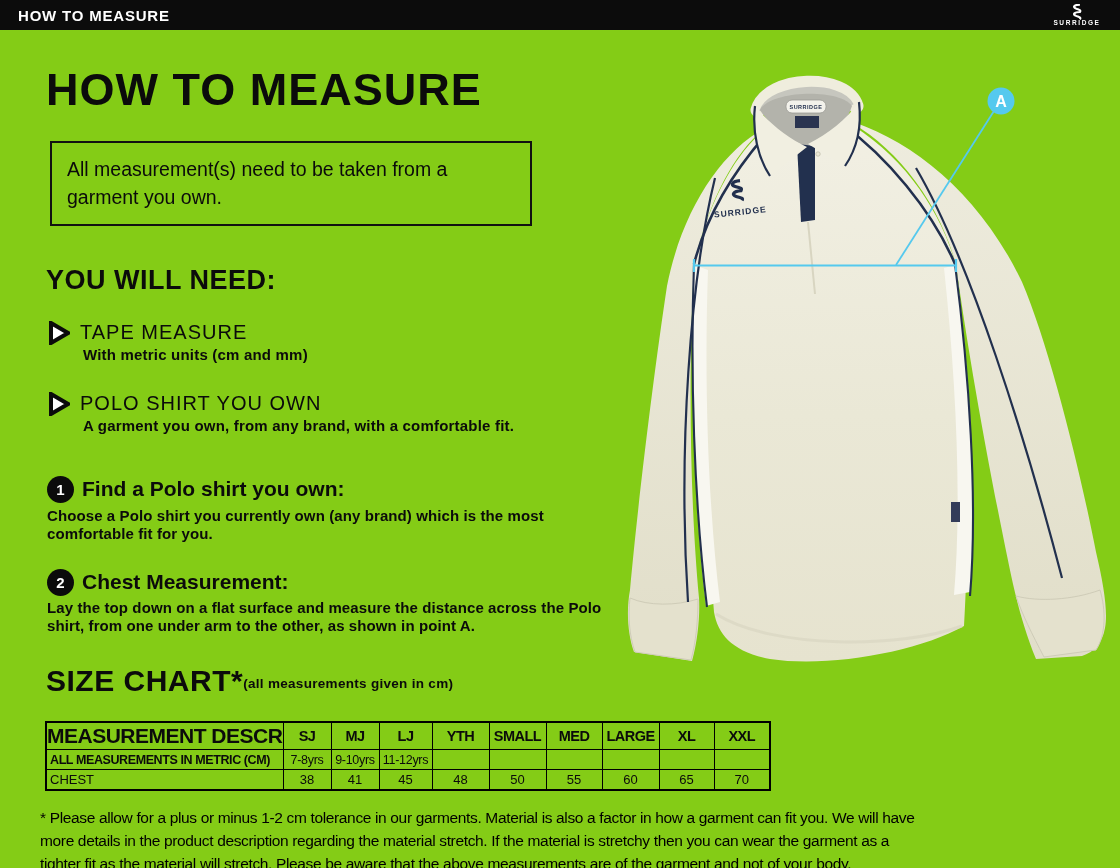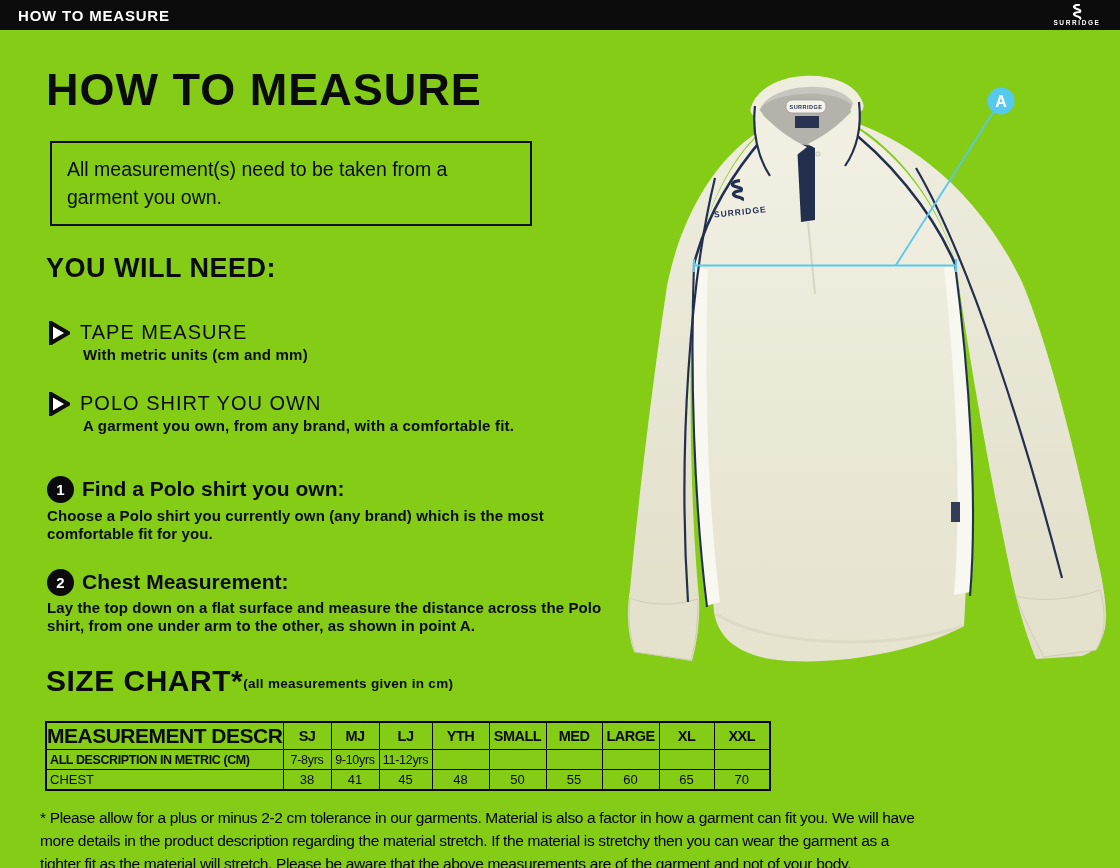--- a/index.html
+++ b/index.html
@@ -8,21 +8,21 @@
 
   
   .topbar{position:absolute;left:0;top:0;width:1120px;height:30px;background:#0c0c0c;display:flex;align-items:center;}
   .topbar-title{color:#fff;font-size:15px;font-weight:bold;letter-spacing:.8px;margin-left:18px;}
   .topbar-logo{position:absolute;right:8px;top:1px;width:70px;height:28px;display:flex;flex-direction:column;align-items:center;justify-content:center;}
   .topbar-brand{color:#fff;font-size:6.5px;font-weight:bold;letter-spacing:1.6px;margin-top:-1px;}
 
   
   .h1{position:absolute;left:46px;top:64px;font-size:45px;font-weight:bold;letter-spacing:1px;}
   .notice{position:absolute;left:50px;top:141px;width:448px;border:2.5px solid #111;padding:12px 15px 13px 15px;font-size:19.5px;font-weight:normal;line-height:28px;}
-  .h2{position:absolute;left:46px;font-size:27px;font-weight:bold;letter-spacing:.5px;}
+  .h2{position:absolute;left:46px;font-size:27px;font-weight:bold;letter-spacing:.5px;margin-top:12px;}
   .need-title{position:absolute;left:80px;font-size:20px;font-weight:normal;letter-spacing:1px;}
   .need-desc{position:absolute;left:45px;font-size:15px;font-weight:bold;letter-spacing:.2px;margin-left:38px;}
   .tri{position:absolute;left:48px;width:22px;height:24px;}
   .step-circle{position:absolute;left:47px;width:27px;height:27px;border-radius:50%;background:#0b0b0b;color:#fff;font-size:15px;font-weight:bold;display:flex;align-items:center;justify-content:center;}
   .step-title{position:absolute;left:82px;font-size:21px;font-weight:bold;}
   .step-desc{position:absolute;left:47px;width:575px;font-size:15px;font-weight:bold;line-height:18px;letter-spacing:.1px;}
   .sc-head{position:absolute;left:46px;top:664px;font-size:30px;font-weight:bold;letter-spacing:.5px;}
   .sc-sub{font-size:13.5px;font-weight:bold;letter-spacing:.3px;position:relative;top:-3px;}
 
   
@@ -107,21 +107,21 @@
       <th>MJ</th>
       <th>LJ</th>
       <th>YTH</th>
       <th>SMALL</th>
       <th>MED</th>
       <th>LARGE</th>
       <th>XL</th>
       <th>XXL</th>
     </tr>
     <tr class="metric">
-      <td class="lbl">ALL DESCRIPTION IN METRIC (CM)</td>
+      <td class="lbl">ALL MEASUREMENTS IN METRIC (CM)</td>
       <td class="yrs">7-8yrs</td>
       <td class="yrs">9-10yrs</td>
       <td class="yrs">11-12yrs</td>
       <td></td>
       <td></td>
       <td></td>
       <td></td>
       <td></td>
       <td></td>
     </tr>
@@ -134,21 +134,21 @@
       <td>50</td>
       <td>55</td>
       <td>60</td>
       <td>65</td>
       <td>70</td>
     </tr>
   </tbody>
     </table>
 
   <div class="footnote">
-    <div>* Please allow for a plus or minus 2-2 cm tolerance in our garments. Material is also a factor in how a garment can fit you. We will have</div>
+    <div>* Please allow for a plus or minus 1-2 cm tolerance in our garments. Material is also a factor in how a garment can fit you. We will have</div>
     <div>more details in the product description regarding the material stretch.  If the material is stretchy then you can wear the garment as a</div>
     <div>tighter fit as the material will stretch.  Please be aware that the above measurements are of the garment and not of your body.</div>
   </div>
 
   <svg class="diagram" viewBox="0 0 502 615">
     <defs>
       <linearGradient id="fab" x1="0" y1="0" x2="0" y2="1">
         <stop offset="0" stop-color="#F2F0E4"></stop>
         <stop offset="0.55" stop-color="#EAE8D6"></stop>
         <stop offset="1" stop-color="#E6E3CF"></stop>

